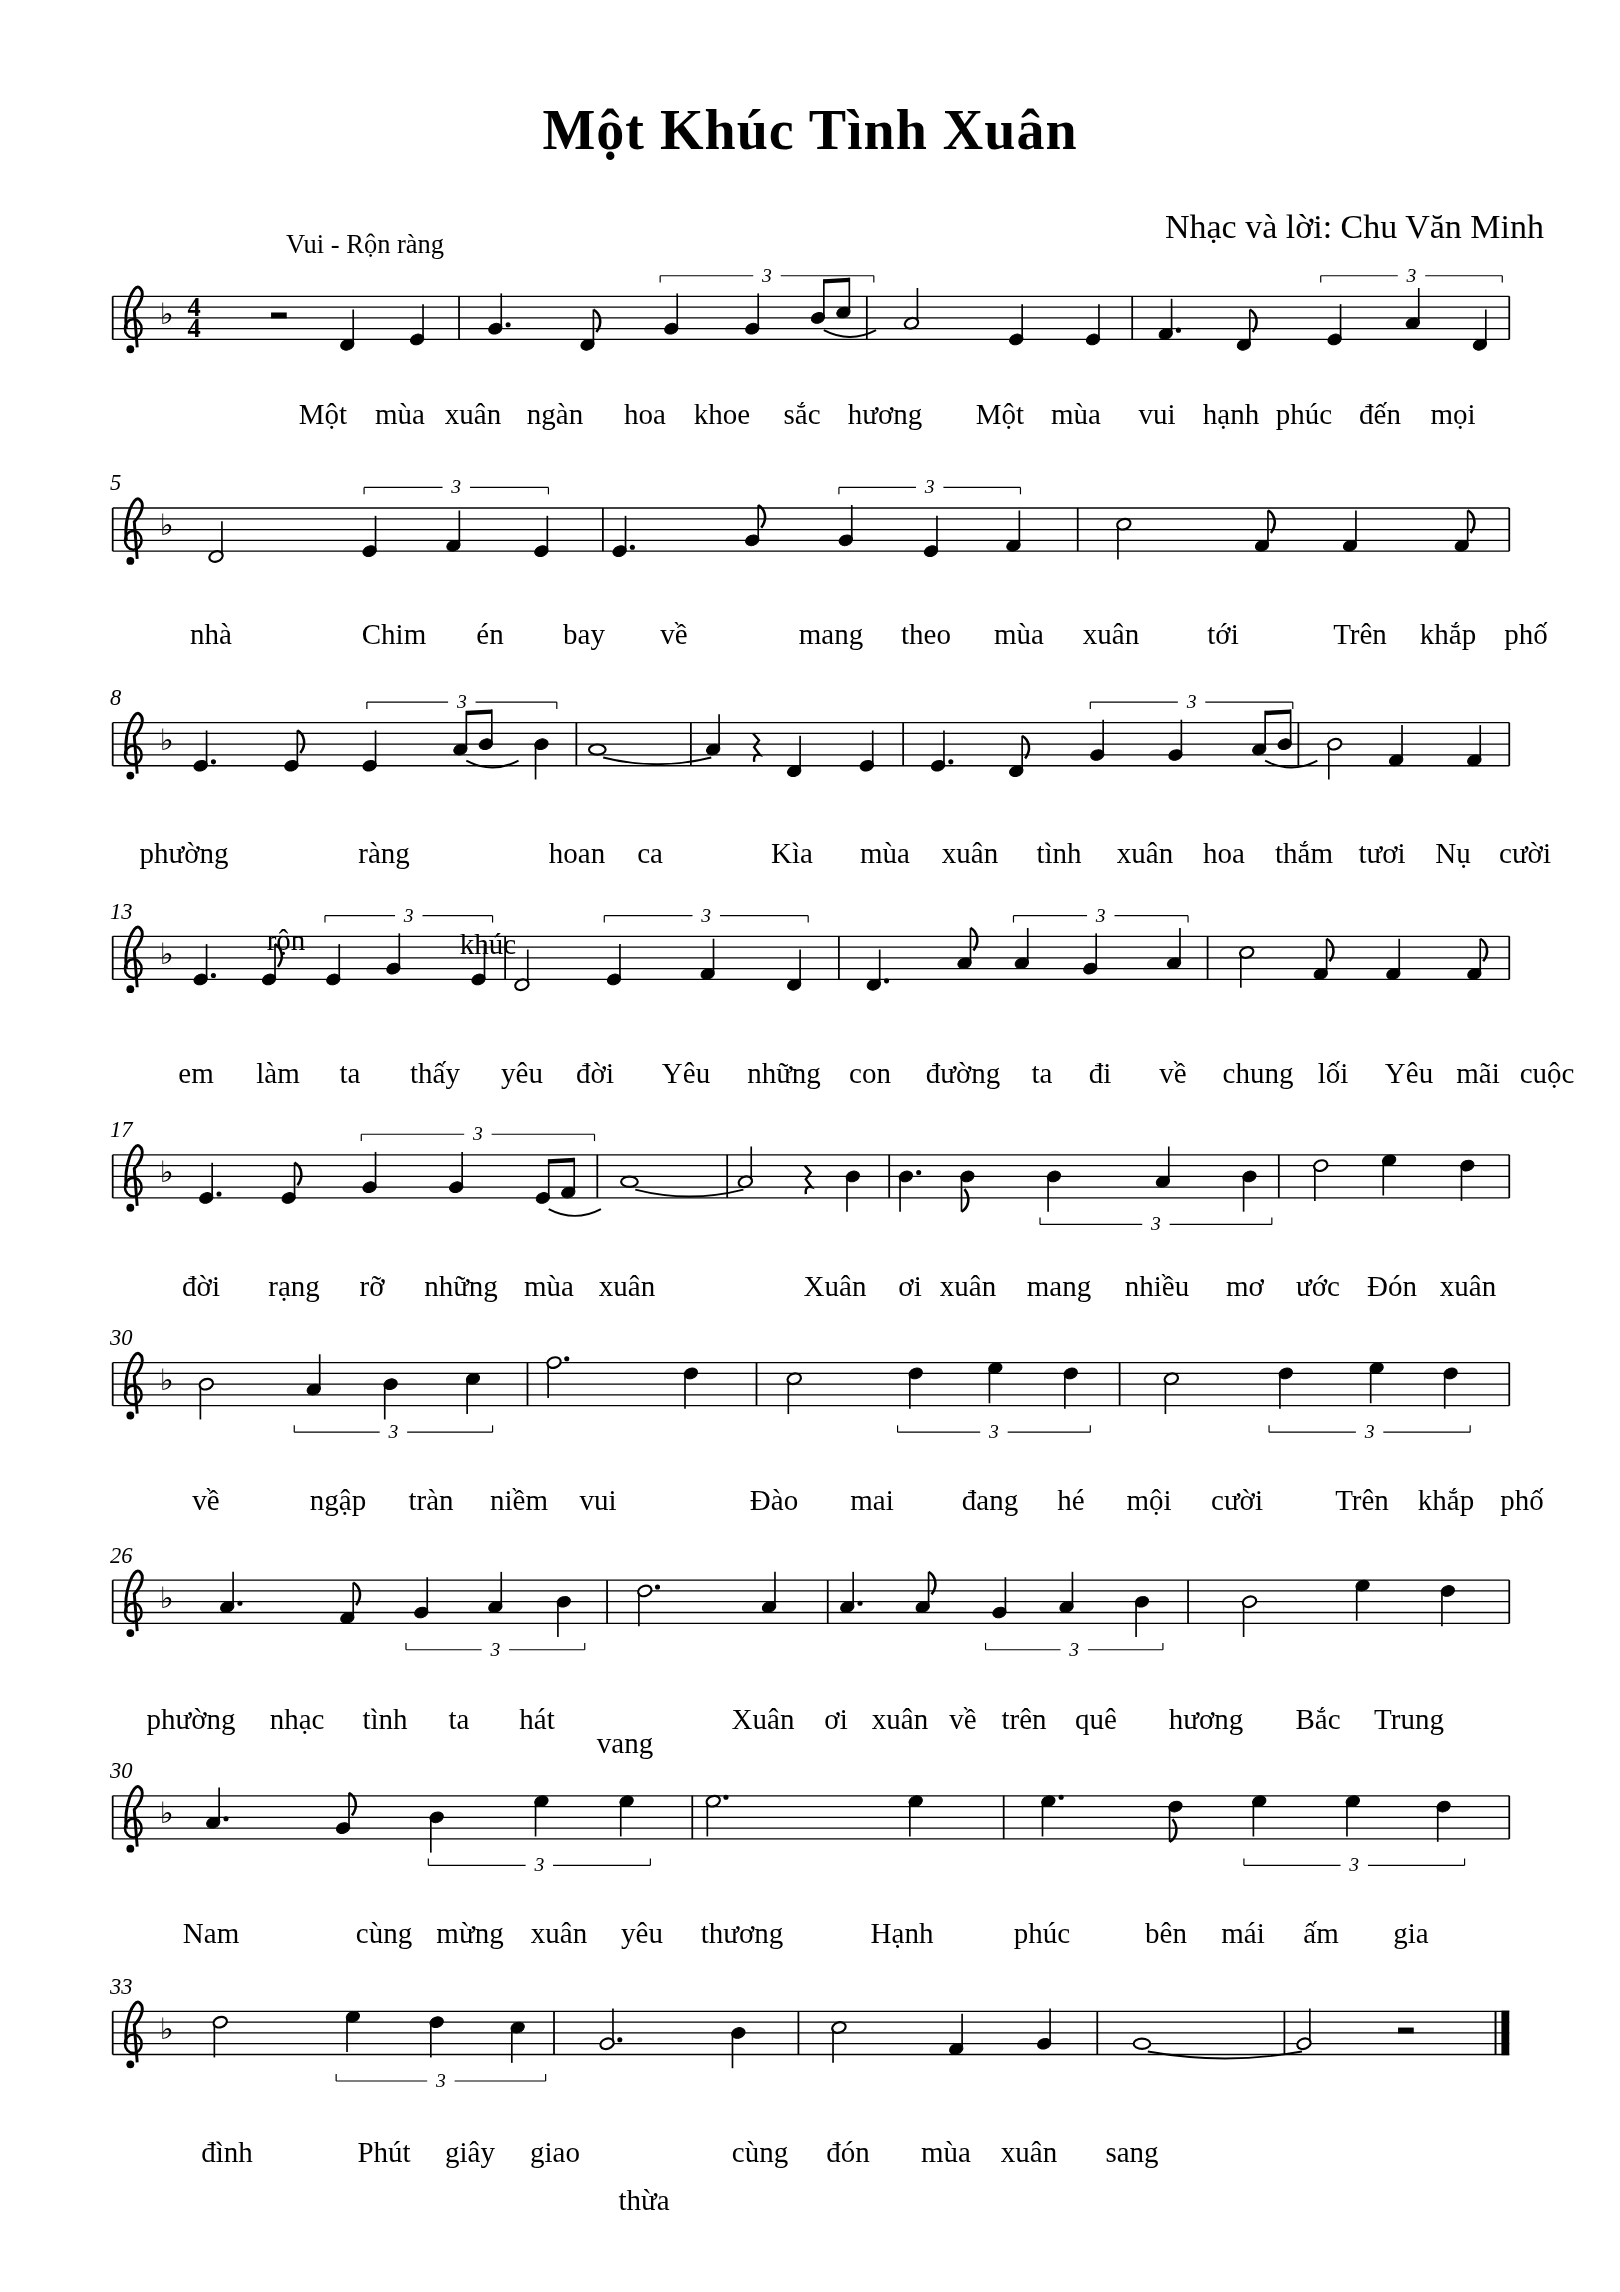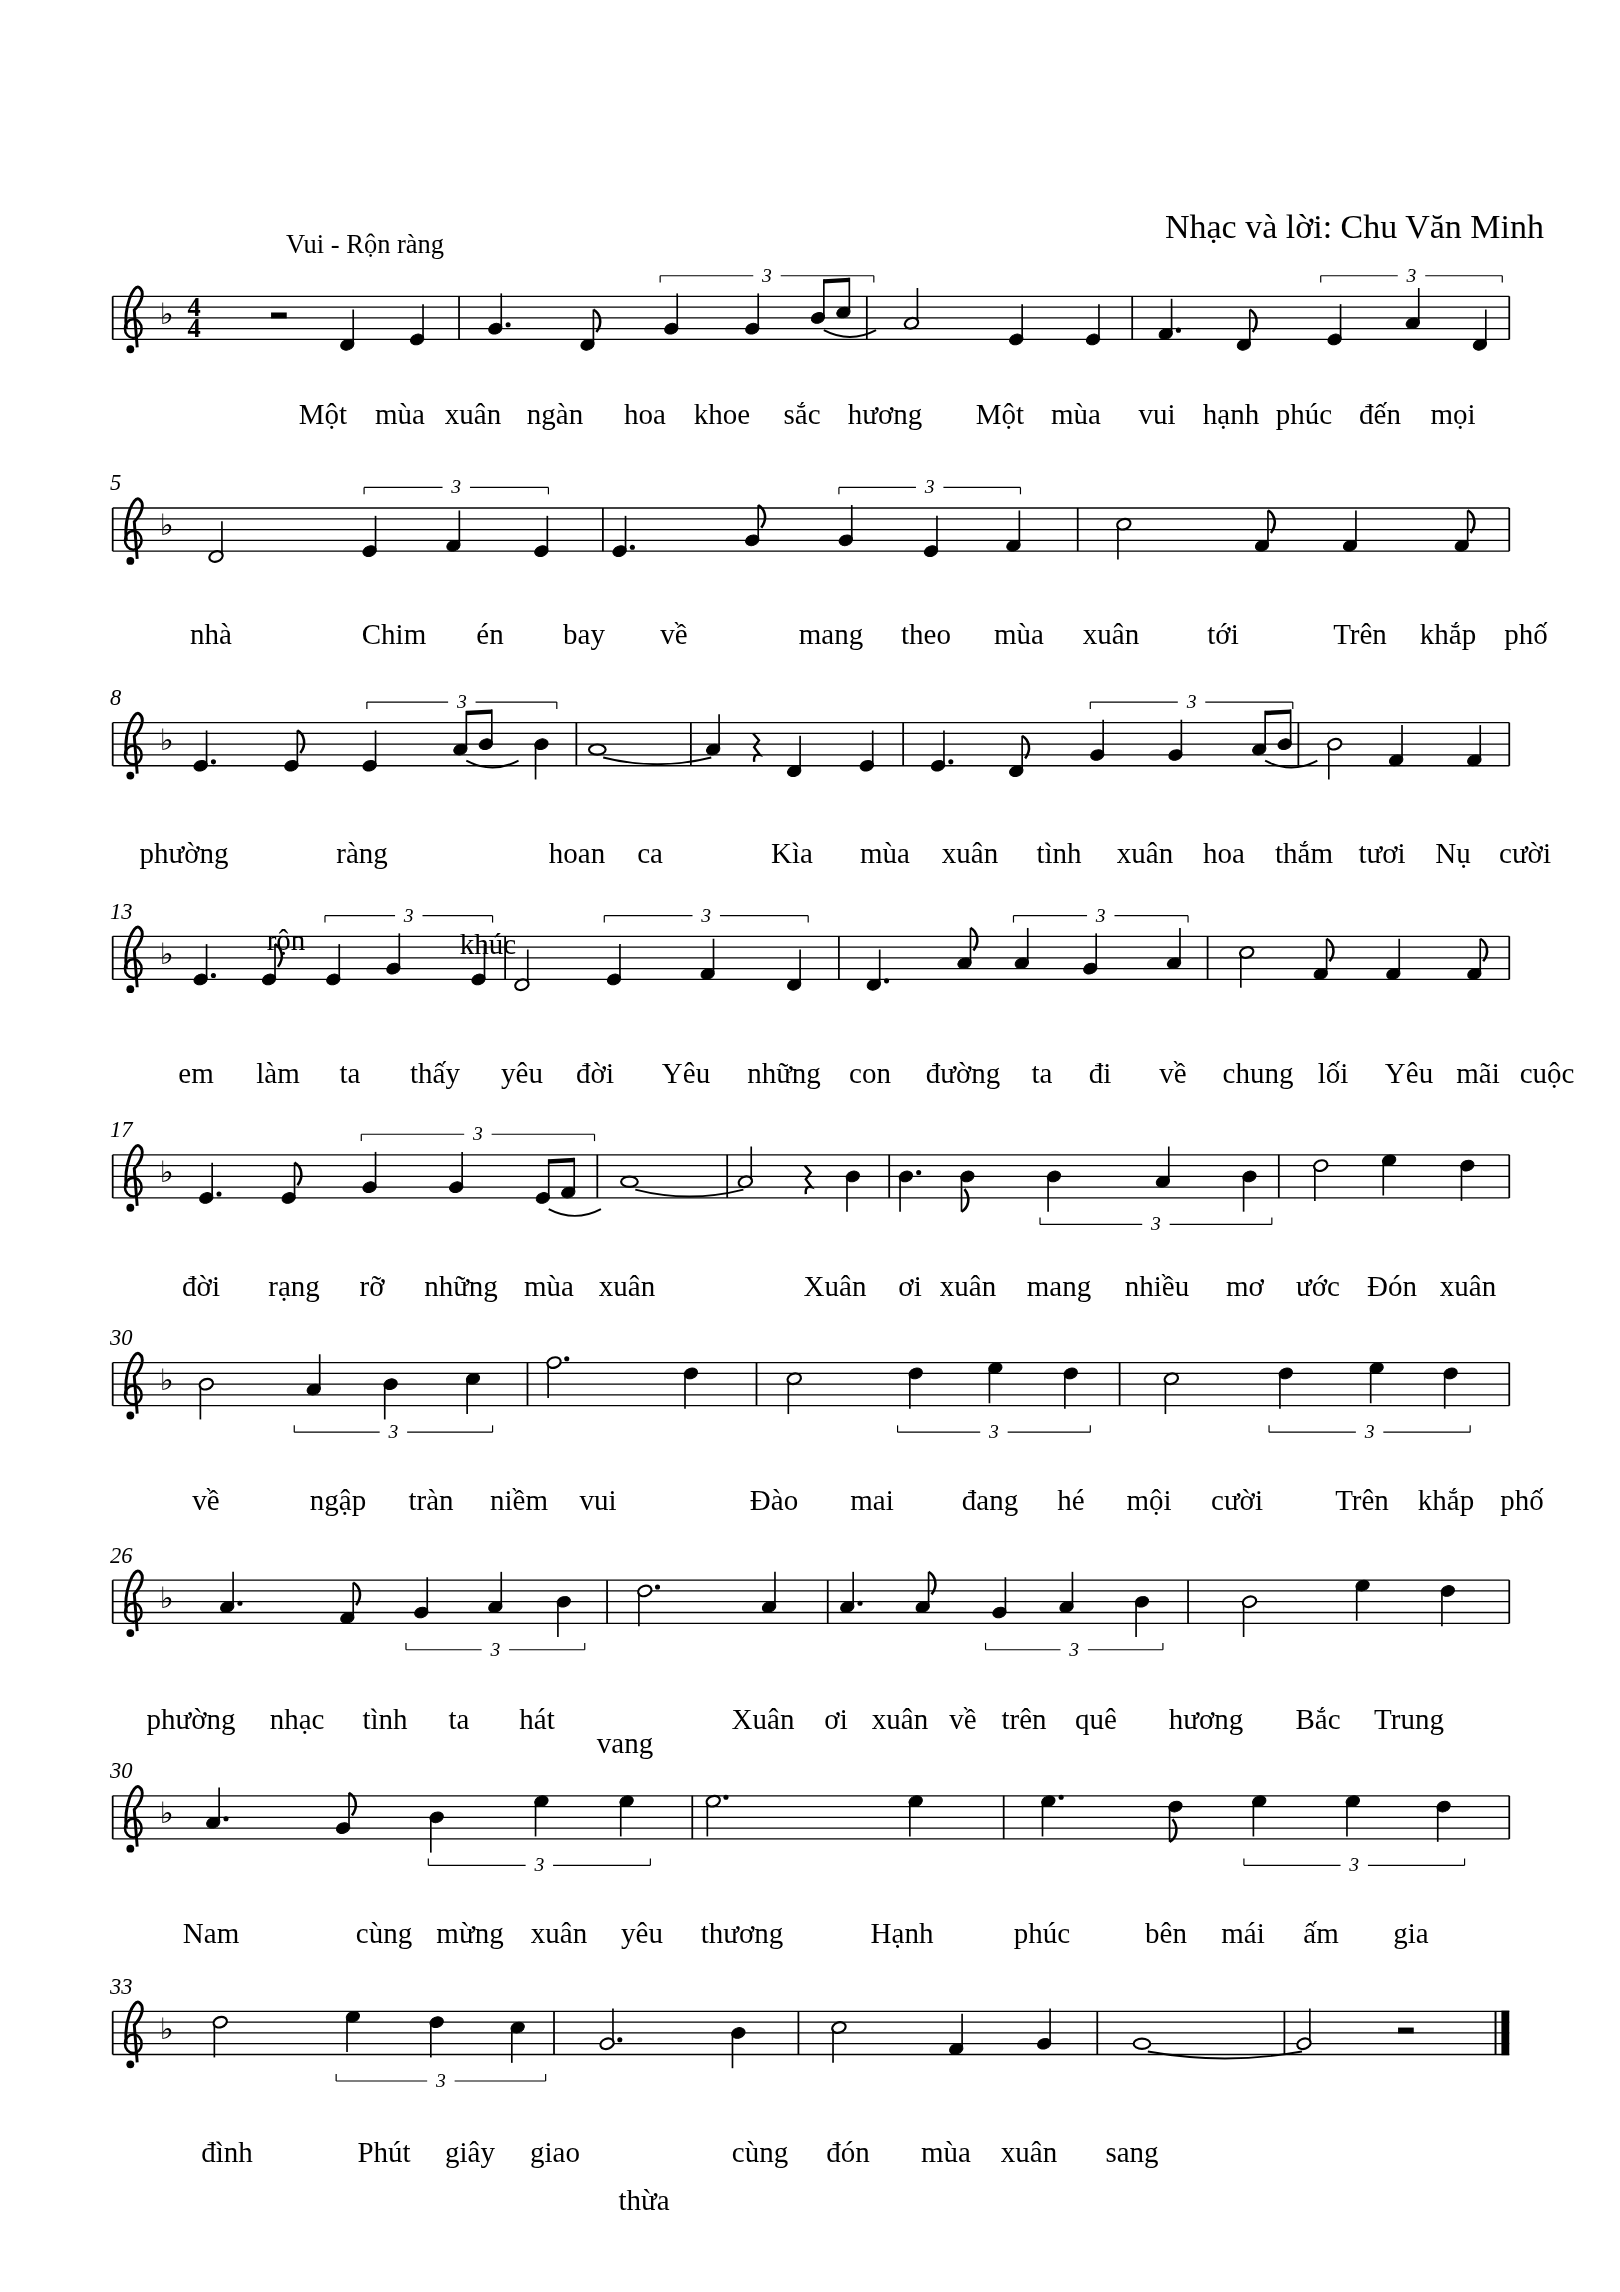--- a/index.html
+++ b/index.html
@@ -10,20 +10,21 @@
   #tempo{position:absolute;left:286px;top:229px;font-size:26.5px;}
   #credit{position:absolute;right:76px;top:208px;font-size:34px;font-weight:500;}
   #score-svg{position:absolute;left:0;top:0;}
   .lyric{position:absolute;transform:translateX(-50%);font-size:29px;white-space:nowrap;}
   .mnum{position:absolute;font-style:italic;font-size:22.5px;}
 </style>
 </head>
 <body>
 
 <div id="page">
+  <div id="title">Một Khúc Tình Xuân</div>
   <div id="tempo">Vui - Rộn ràng</div>
   <div id="credit">Nhạc và lời: Chu Văn Minh</div>
   <svg id="score-svg" width="1620" height="2293" viewBox="0 0 1653 2339" xmlns="http://www.w3.org/2000/svg">
       <line x1="115" y1="302" x2="1540" y2="302" stroke="#000" stroke-width="1.3"></line>
       <line x1="115" y1="313" x2="1540" y2="313" stroke="#000" stroke-width="1.3"></line>
       <line x1="115" y1="324" x2="1540" y2="324" stroke="#000" stroke-width="1.3"></line>
       <line x1="115" y1="335" x2="1540" y2="335" stroke="#000" stroke-width="1.3"></line>
       <line x1="115" y1="346" x2="1540" y2="346" stroke="#000" stroke-width="1.3"></line>
       <line x1="115" y1="302" x2="115" y2="346" stroke="#000" stroke-width="1.8"></line>
       <line x1="468.4" y1="302" x2="468.4" y2="346" stroke="#000" stroke-width="1.8"></line>
@@ -597,21 +598,21 @@
       <div class="lyric" style="left: 926px; top: 618px;">theo</div>
       <div class="lyric" style="left: 1019px; top: 618px;">mùa</div>
       <div class="lyric" style="left: 1111px; top: 618px;">xuân</div>
       <div class="lyric" style="left: 1223px; top: 618px; text-align: right;">tới</div>
       <div class="lyric" style="left: 1360px; top: 618px;">Trên</div>
       <div class="lyric" style="left: 1448px; top: 618px;">khắp</div>
       <div class="lyric" style="left: 1526px; top: 618px;">phố</div>
       <div class="mnum" style="left: 110px; top: 685px;">8</div>
       <div class="lyric" style="left: 184px; top: 837px;">phường</div>
       <div class="lyric" style="left: 286px; top: 876px; margin-top: 48px;">rộn</div>
-      <div class="lyric" style="left: 362px; top: 837px;">ràng</div>
+      <div class="lyric" style="left: 384px; top: 837px;">ràng</div>
       <div class="lyric" style="left: 488px; top: 884px; margin-top: 44px;">khúc</div>
       <div class="lyric" style="left: 577px; top: 837px;">hoan</div>
       <div class="lyric" style="left: 650px; top: 837px;">ca</div>
       <div class="lyric" style="left: 792px; top: 837px;">Kìa</div>
       <div class="lyric" style="left: 885px; top: 837px;">mùa</div>
       <div class="lyric" style="left: 970px; top: 837px;">xuân</div>
       <div class="lyric" style="left: 1059px; top: 837px;">tình</div>
       <div class="lyric" style="left: 1145px; top: 837px;">xuân</div>
       <div class="lyric" style="left: 1224px; top: 837px;">hoa</div>
       <div class="lyric" style="left: 1304px; top: 837px;">thắm</div>

